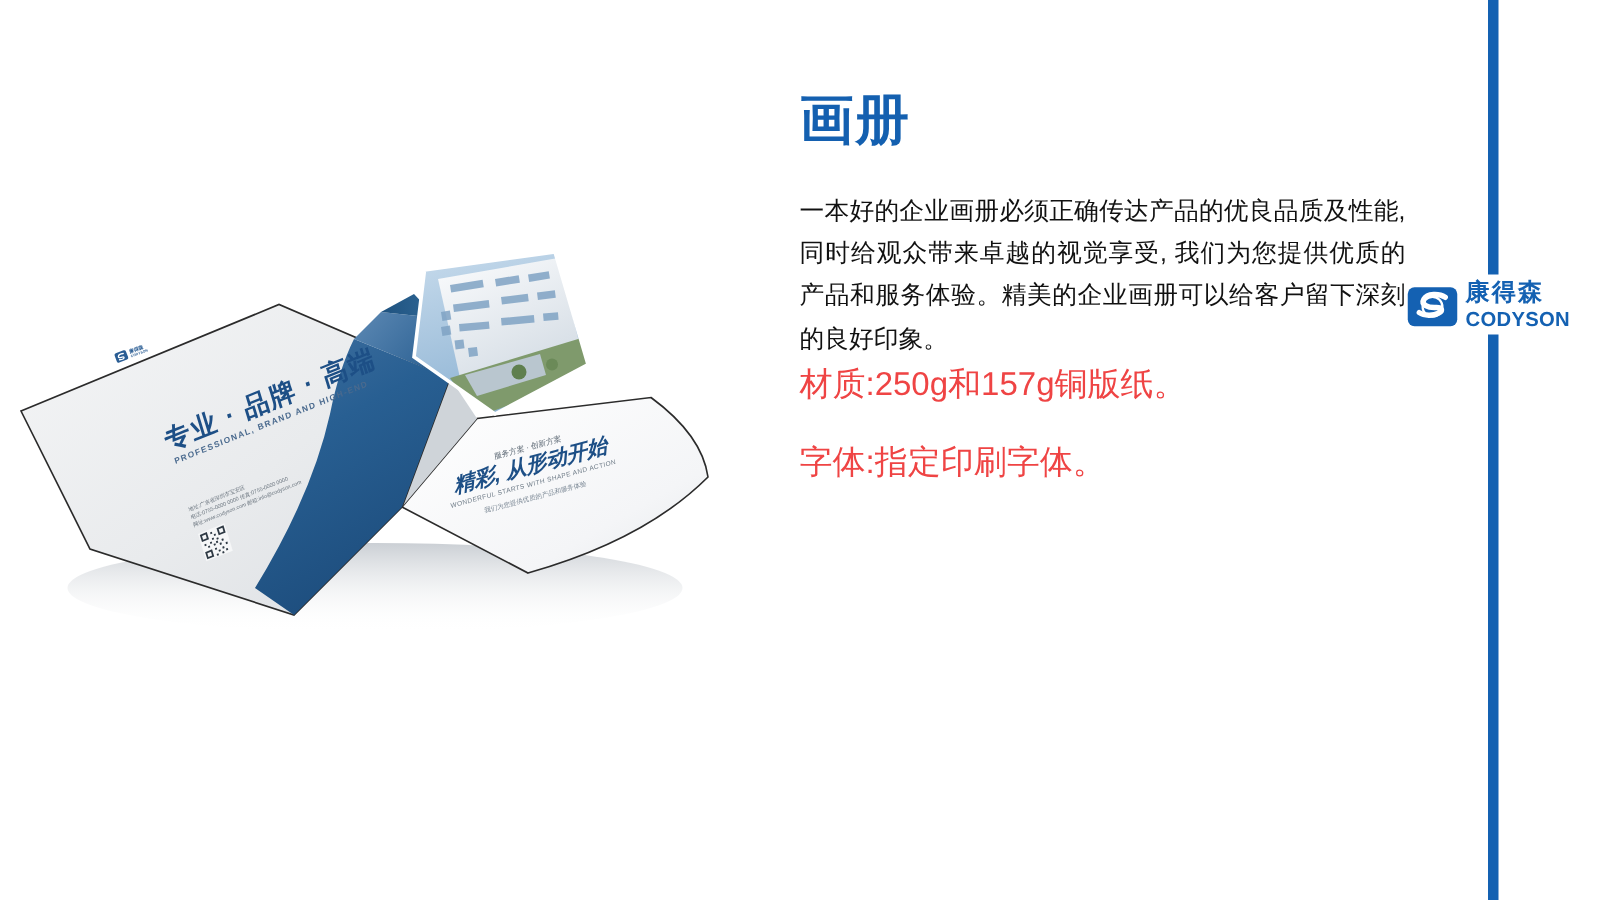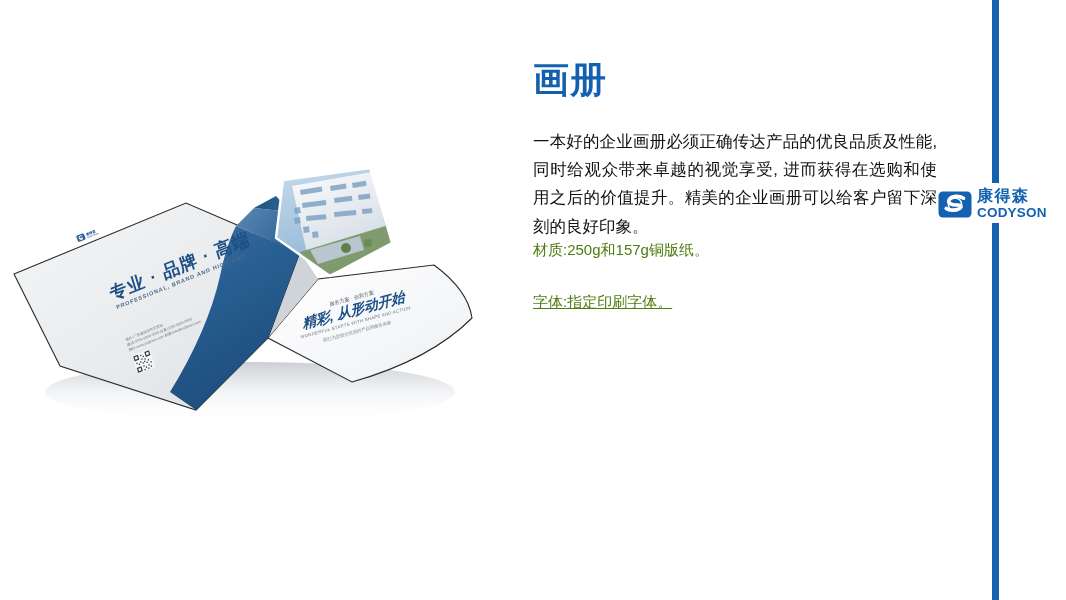--- a/index.html
+++ b/index.html
@@ -56,27 +56,27 @@
     font-size: 16.5px;
     line-height: 1.72;
     color: #111111;
     text-align: justify;
     text-justify: inter-ideograph;
   }
   .spec-line {
     position: absolute;
     left: 0;
     width: 404px;
-    font-size: 15px;
+    font-size: 22px;
     line-height: 1.6;
-    color: #4d7c0f;
+    color: #ef4444;
     white-space: nowrap;
   }
   #spec-material { top: 238px; }
-  #spec-font     { top: 290px; text-decoration: underline; }
+  #spec-font     { top: 290px; }
   #spec-size     { top: 340px; }
 
   
   #right-rail {
     position: absolute;
     right: 0;
     top: 0;
     width: 133px;
     height: 600px;
   }
@@ -273,21 +273,21 @@
         <circle cx="368" cy="243" r="4" fill="#6b8a58"></circle>
       </g>
       <path d="M283,180 L370,168 L392,243 L330,276 L276,238 Z" fill="none" stroke="#ffffff" stroke-width="2.4"></path>
     </g>
   </svg>
 </div>
 
 <div id="content-column">
   <h1 id="doc-title">画册</h1>
 
-  <p id="intro-paragraph">一本好的企业画册必须正确传达产品的优良品质及性能, 同时给观众带来卓越的视觉享受, 进而获得在选购和使用之后的价值提升。精美的企业画册可以给客户留下深刻的良好印象。</p>
+  <p id="intro-paragraph">一本好的企业画册必须正确传达产品的优良品质及性能, 同时给观众带来卓越的视觉享受, 我们为您提供优质的产品和服务体验。精美的企业画册可以给客户留下深刻的良好印象。</p>
 
   <div class="spec-line" id="spec-material">材质:250g和157g铜版纸。</div>
   <div class="spec-line" id="spec-font">字体:指定印刷字体。</div>
 </div>
 
 <div id="right-rail">
   <div class="rail-bar" id="rail-bar-top"></div>
   <div class="rail-bar" id="rail-bar-bottom"></div>
 
   <div id="brand-logo">

